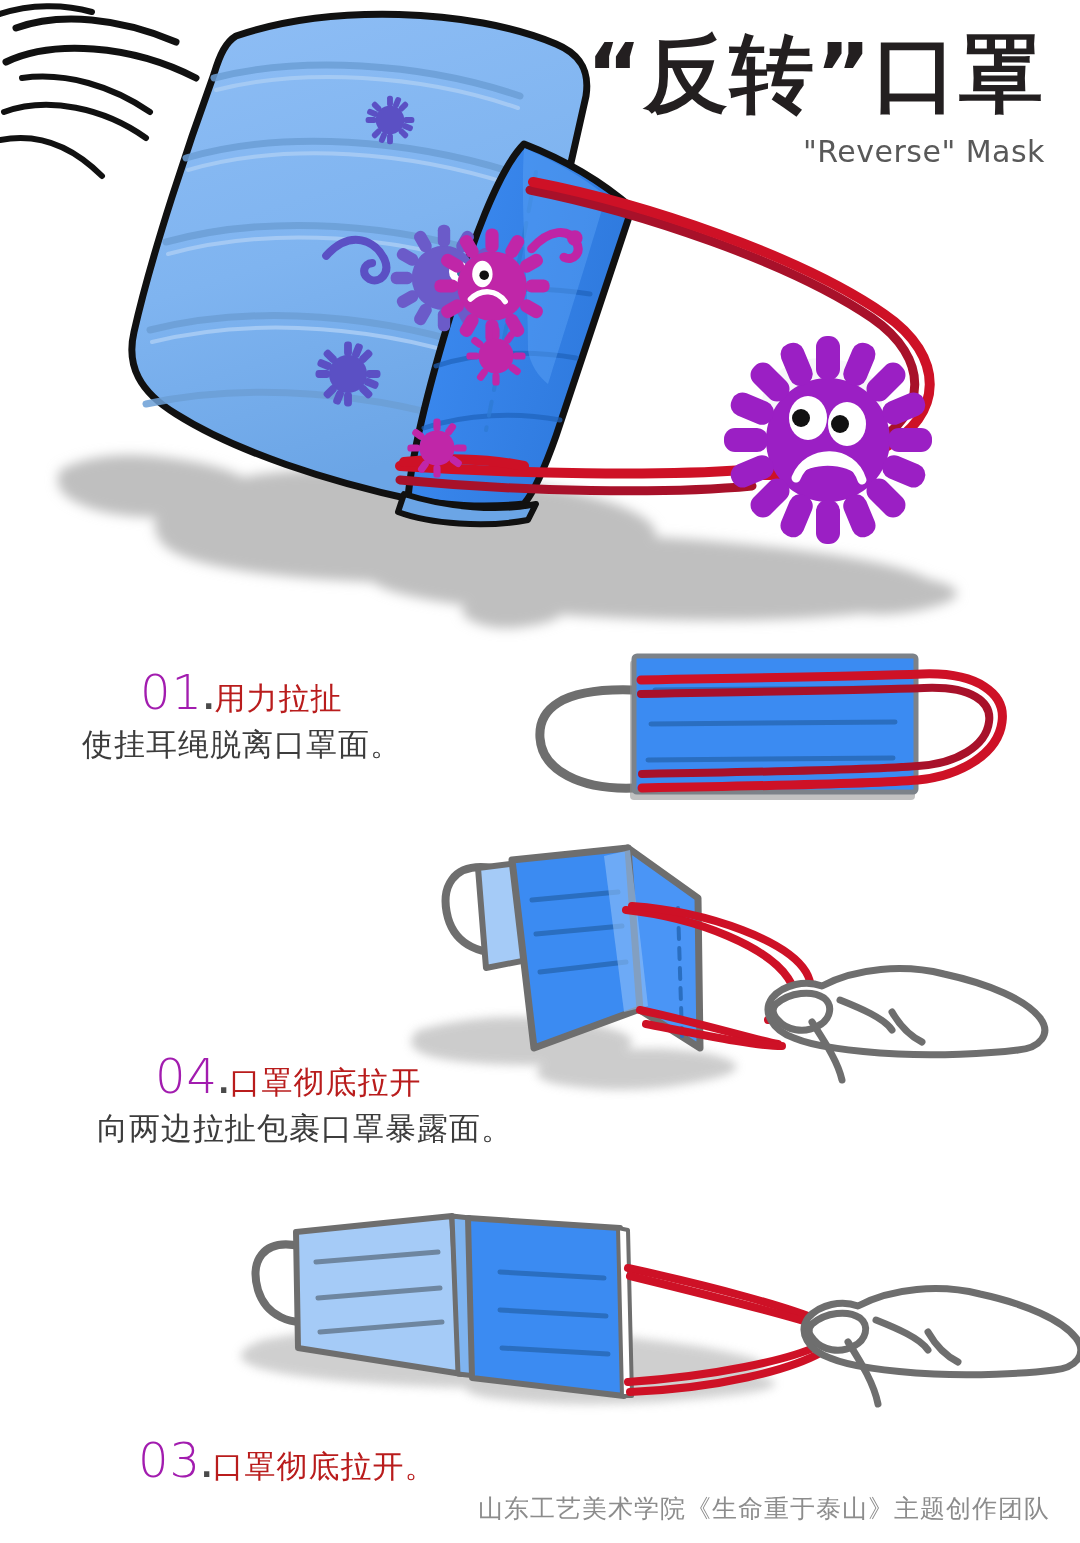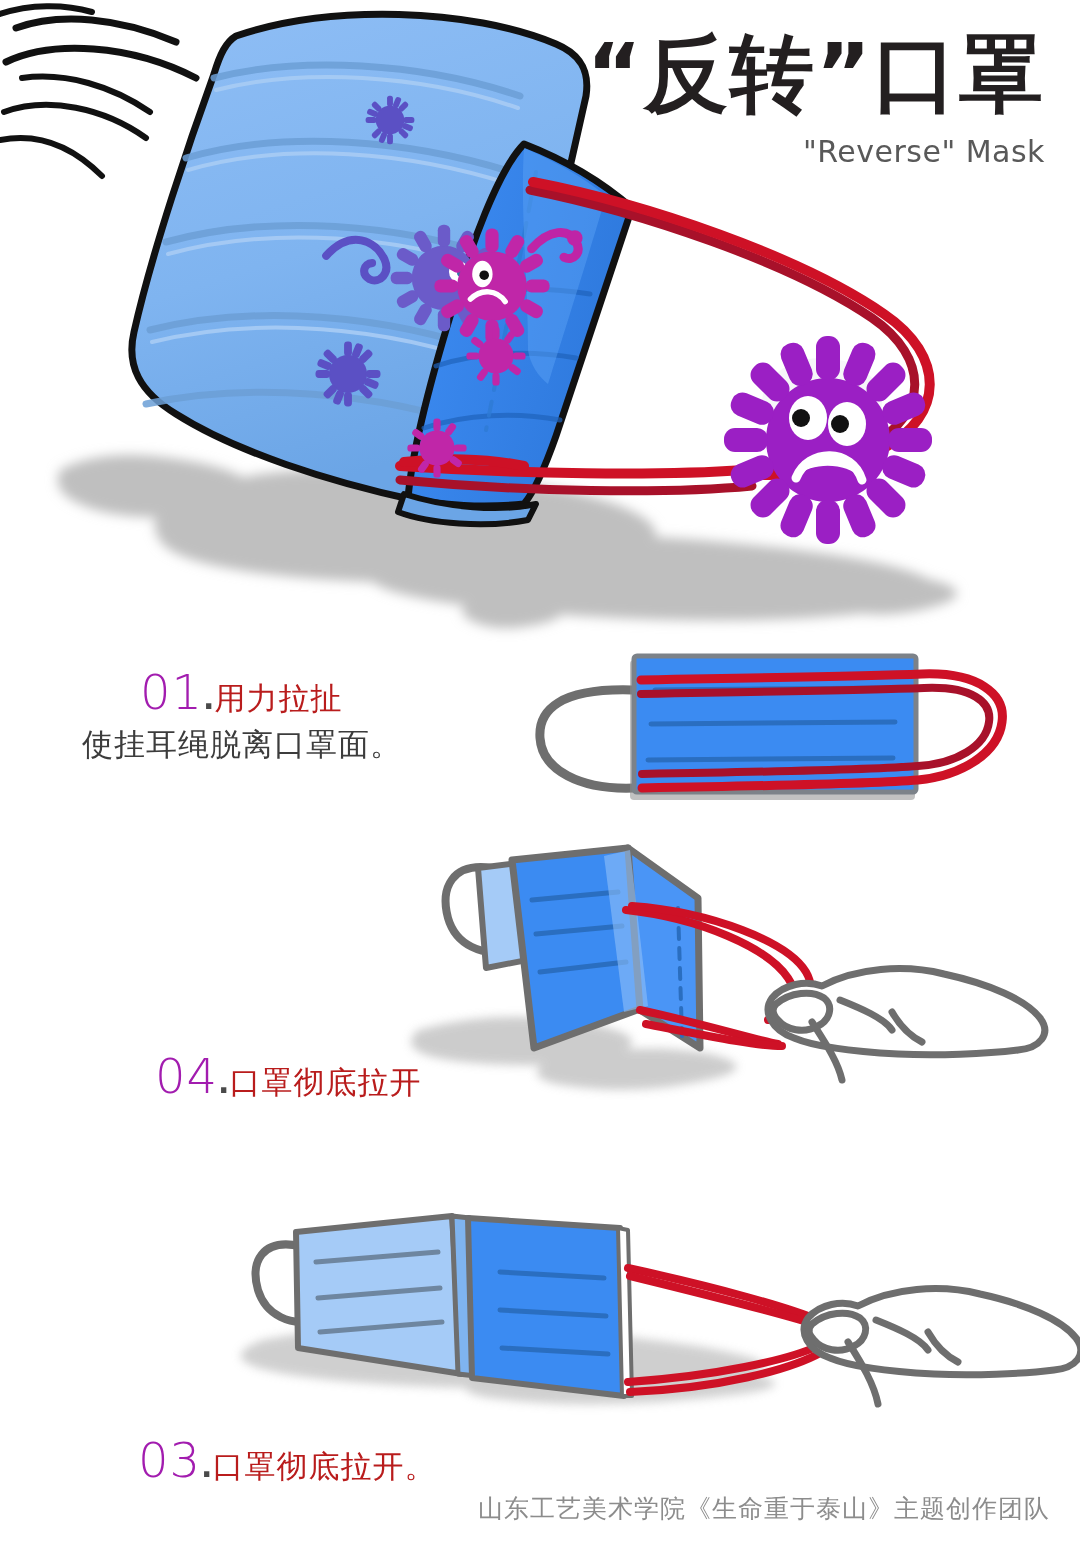--- a/index.html
+++ b/index.html
@@ -479,20 +479,21 @@
     <div class="step-line1">
       <span class="step-num">01</span><span class="step-dot">.</span><span class="step-head">用力拉扯</span>
     </div>
     <div class="step-line2">使挂耳绳脱离口罩面。</div>
   </div>
 
   <div class="step-text" id="step2-text">
     <div class="step-line1">
       <span class="step-num">04</span><span class="step-dot">.</span><span class="step-head">口罩彻底拉开</span>
     </div>
+    <div class="step-line2">向两边拉扯包裹口罩暴露面。</div>
   </div>
 
   <div class="step-text" id="step3-text">
     <div class="step-line1">
       <span class="step-num">03</span><span class="step-dot">.</span><span class="step-head">口罩彻底拉开。</span>
     </div>
   </div>
 
   <div class="footer-credit">山东工艺美术学院《生命重于泰山》主题创作团队</div>
 

